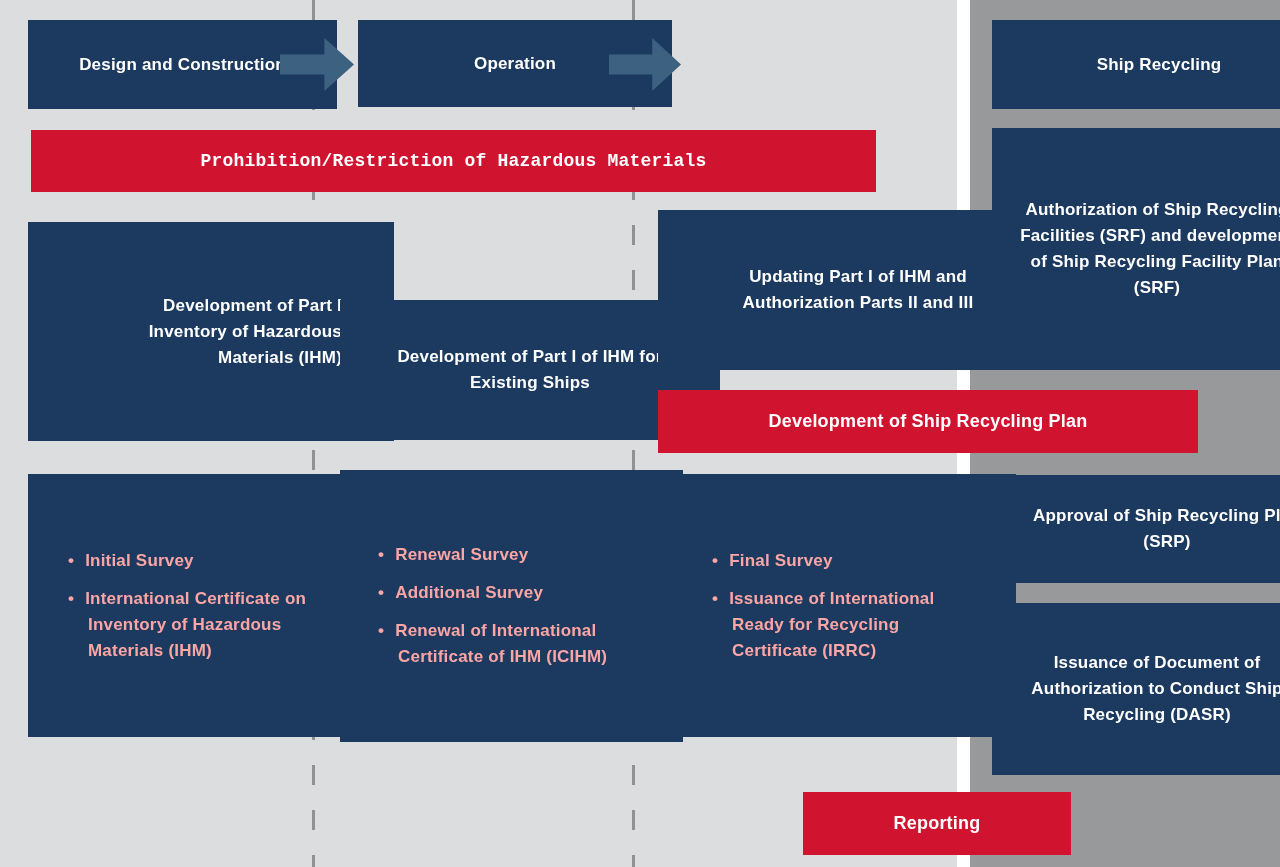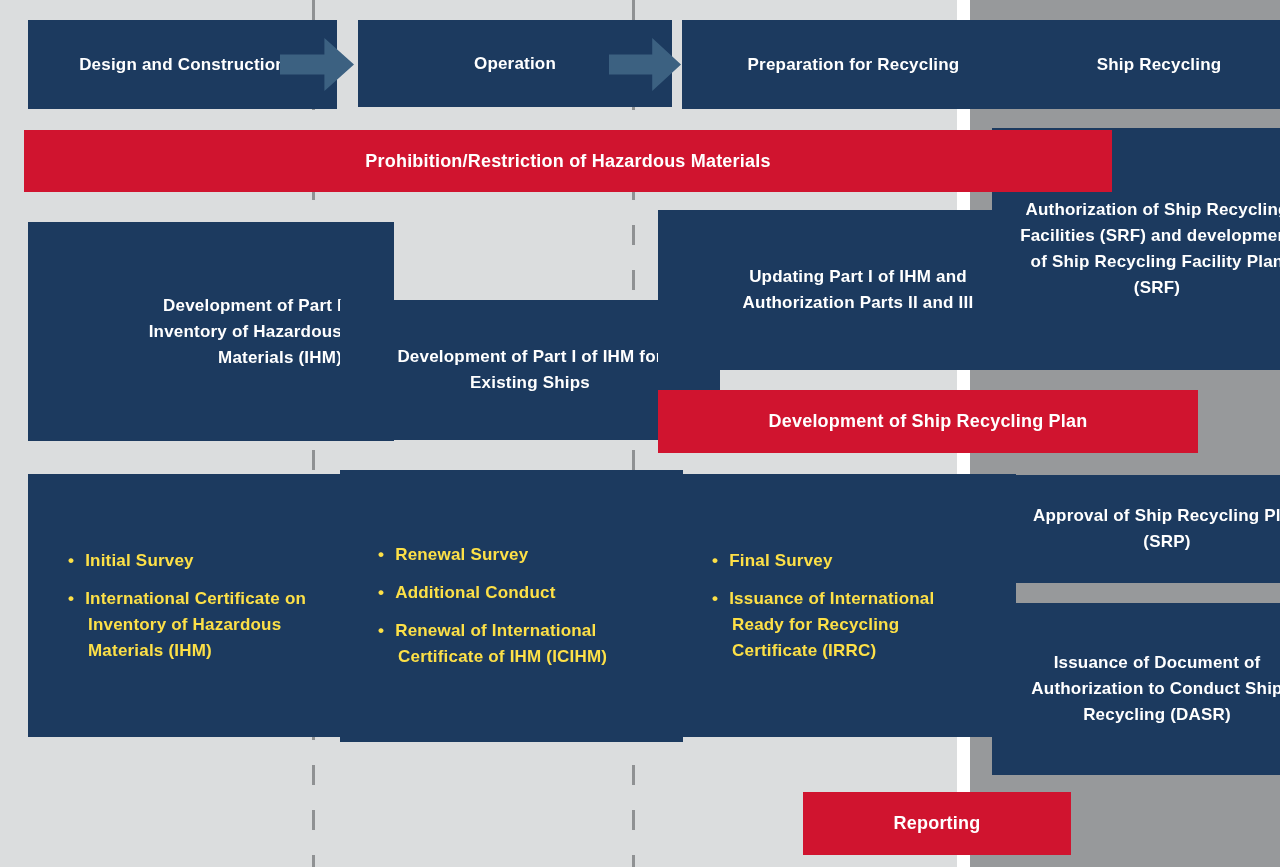--- a/index.html
+++ b/index.html
@@ -46,21 +46,21 @@
     justify-content: center;
     text-align: center;
     font-weight: bold;
     font-size: 18px;
     z-index: 3;
     letter-spacing: 0.2px;
   }
   .bullets-box {
     position: absolute;
     background: #1c3a5f;
-    color: #fde047;
+    color: #fca5a5;
     display: flex;
     align-items: center;
     z-index: 2;
   }
   .bullets-box ul {
     list-style: none;
     margin: 0;
     padding: 0;
     font-weight: bold;
     font-size: 17px;
@@ -99,29 +99,26 @@
   </div>
 
   <div class="arrow" style="left:280px; top:38px; width:74px; height:53px;"></div>
 
   <div class="box" style="left:358px; top:20px; width:254px; height:87px; padding:0 30px;">
     <span>Operation</span>
   </div>
 
   <div class="arrow" style="left:609px; top:38px; width:72px; height:53px;"></div>
 
-  <div class="box" style="left:682px; top:20px; width:253px; height:89px; padding:0 45px;">
-    <span>Preparation for Recycling</span>
-  </div>
 
   <div class="box" style="left:992px; top:20px; width:274px; height:89px; padding:0 30px;">
     <span>Ship Recycling</span>
   </div>
 
-  <div class="banner" style="left:24px; top:130px; width:1088px; height:62px;">
+  <div class="banner" style="left:31px; top:130px; width:845px; height:62px;font-family:Liberation Mono, monospace;">
     <span>Prohibition/Restriction of Hazardous Materials</span>
   </div>
 
   <div class="box" style="left:28px; top:222px; width:262px; height:219px; padding:0 52px;text-align:right;">
     <span>Development of Part I Inventory of Hazardous Materials (IHM)</span>
   </div>
 
   <div class="bullets-box" style="left:28px; top:474px; width:262px; height:263px; padding-left:40px; padding-right:28px;">
     <ul>
       <li>Initial Survey</li>
@@ -130,21 +127,21 @@
   </div>
 
 
   <div class="box" style="left:340px; top:300px; width:270px; height:140px; padding:0 55px;">
     <span>Development of Part I of IHM for Existing Ships</span>
   </div>
 
   <div class="bullets-box" style="left:340px; top:470px; width:270px; height:272px; padding-left:38px; padding-right:35px;justify-content:center;">
     <ul>
       <li>Renewal Survey</li>
-      <li>Additional Conduct</li>
+      <li>Additional Survey</li>
       <li>Renewal of International Certificate of IHM (ICIHM)</li>
     </ul>
   </div>
 
   <div class="box" style="left:658px; top:210px; width:276px; height:160px; padding:0 62px;">
     <span>Updating Part I of IHM and Authorization Parts II and III</span>
   </div>
 
   <div class="bullets-box" style="left:677px; top:474px; width:276px; height:263px; padding-left:35px; padding-right:28px;">
     <ul>

